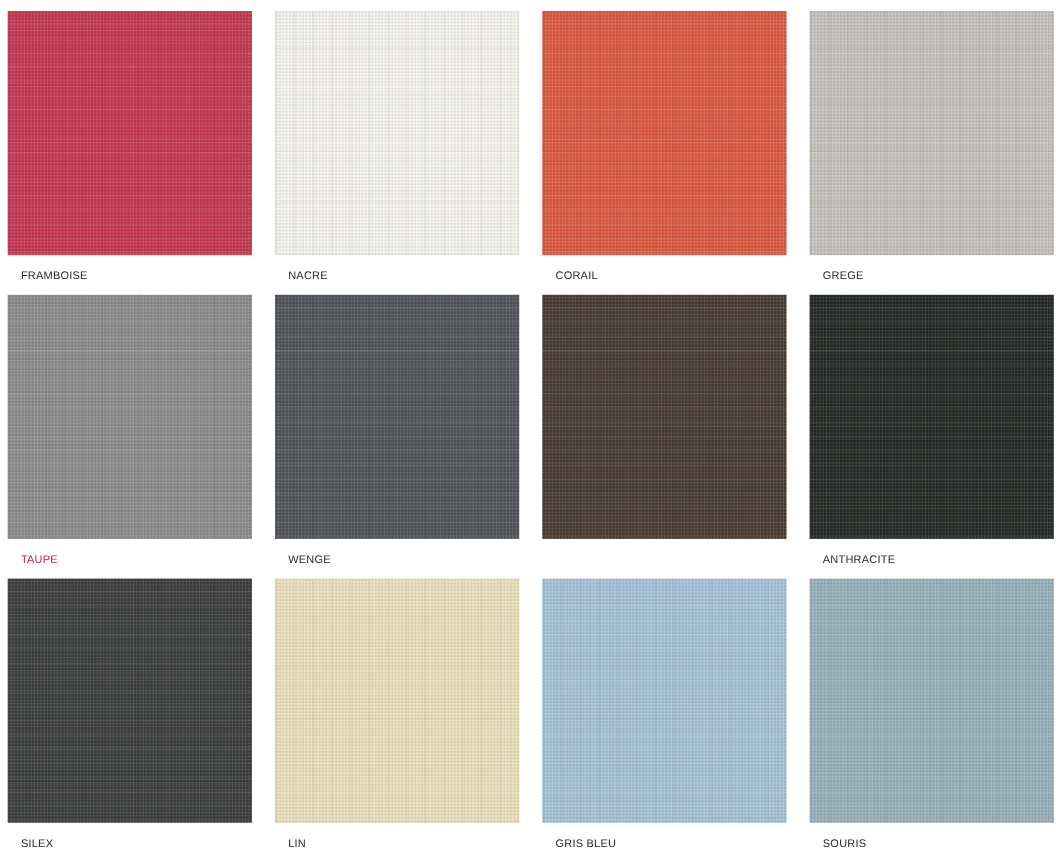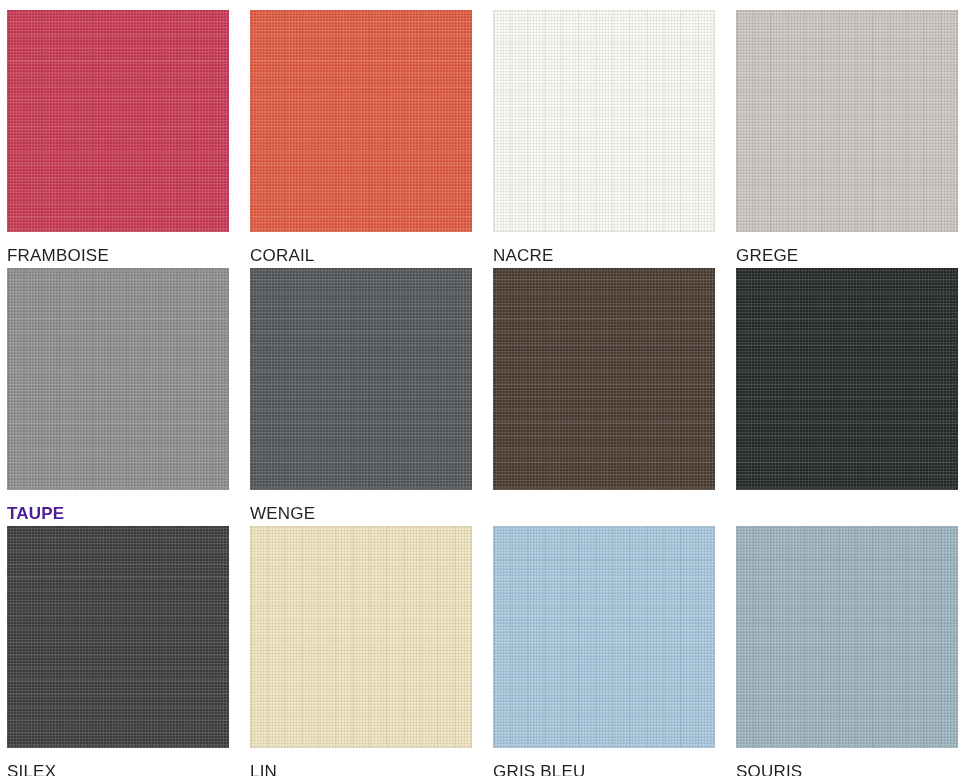--- a/index.html
+++ b/index.html
@@ -99,68 +99,70 @@
     pointer-events: none;
   }
 
   
   .swatch-chip.is-pale {
     box-shadow: inset 0 0 0 1px rgba(0,0,0,0.045);
   }
 
   .swatch-label {
     padding-top: 14px;
-    font-size: 17px;
+    font-size: 10px;
     letter-spacing: 0.2px;
     color: #231f20;
     font-family: "Liberation Sans", sans-serif;
     white-space: nowrap;
+    margin-left: 12px;
   }
 </style>
 </head>
 <body style="background: rgb(255, 255, 255);">
 
 <main class="swatch-grid">
 
   <div class="swatch-cell" title="FRAMBOISE">
     <div class="swatch-chip" style="--c:#C93A55;"></div>
     <div class="swatch-label" style="color: rgb(35, 31, 32);">FRAMBOISE</div>
   </div>
 
+  <div class="swatch-cell" title="NACRE">
+    <div class="swatch-chip is-pale" style="--c:#FAF8F3;"></div>
+    <div class="swatch-label" style="color: rgb(35, 31, 32);">NACRE</div>
+  </div>
+
   <div class="swatch-cell" title="CORAIL">
     <div class="swatch-chip" style="--c:#E05B42;"></div>
     <div class="swatch-label" style="color: rgb(35, 31, 32);">CORAIL</div>
-  </div>
-
-  <div class="swatch-cell" title="NACRE">
-    <div class="swatch-chip is-pale" style="--c:#FAF8F3;"></div>
-    <div class="swatch-label" style="color: rgb(35, 31, 32);">NACRE</div>
   </div>
 
   <div class="swatch-cell" title="GREGE">
     <div class="swatch-chip is-pale" style="--c:#C9C5C1;"></div>
     <div class="swatch-label" style="color: rgb(35, 31, 32);">GREGE</div>
   </div>
 
   <div class="swatch-cell" title="TAUPE">
     <div class="swatch-chip" style="--c:#8E8E8E;"></div>
-    <div class="swatch-label" style="color: #4c1d95; font-weight: bold;">TAUPE</div>
+    <div class="swatch-label" style="color: #be185d;">TAUPE</div>
   </div>
 
   <div class="swatch-cell" title="BRUN">
     <div class="swatch-chip" style="--c:#53565A;"></div>
     <div class="swatch-label" style="color: rgb(35, 31, 32);">WENGE</div>
   </div>
 
   <div class="swatch-cell" title="WENGE">
     <div class="swatch-chip" style="--c:#4A3C32;"></div>
   </div>
 
   <div class="swatch-cell" title="ANTHRACITE">
     <div class="swatch-chip" style="--c:#252A26;"></div>
+    <div class="swatch-label" style="color: rgb(35, 31, 32);">ANTHRACITE</div>
   </div>
 
   <div class="swatch-cell" title="SILEX">
     <div class="swatch-chip" style="--c:#3C3F3E;"></div>
     <div class="swatch-label" style="color: rgb(35, 31, 32);">SILEX</div>
   </div>
 
   <div class="swatch-cell" title="LIN">
     <div class="swatch-chip is-pale" style="--c:#EFE4BE;"></div>
     <div class="swatch-label" style="color: rgb(35, 31, 32);">LIN</div>

